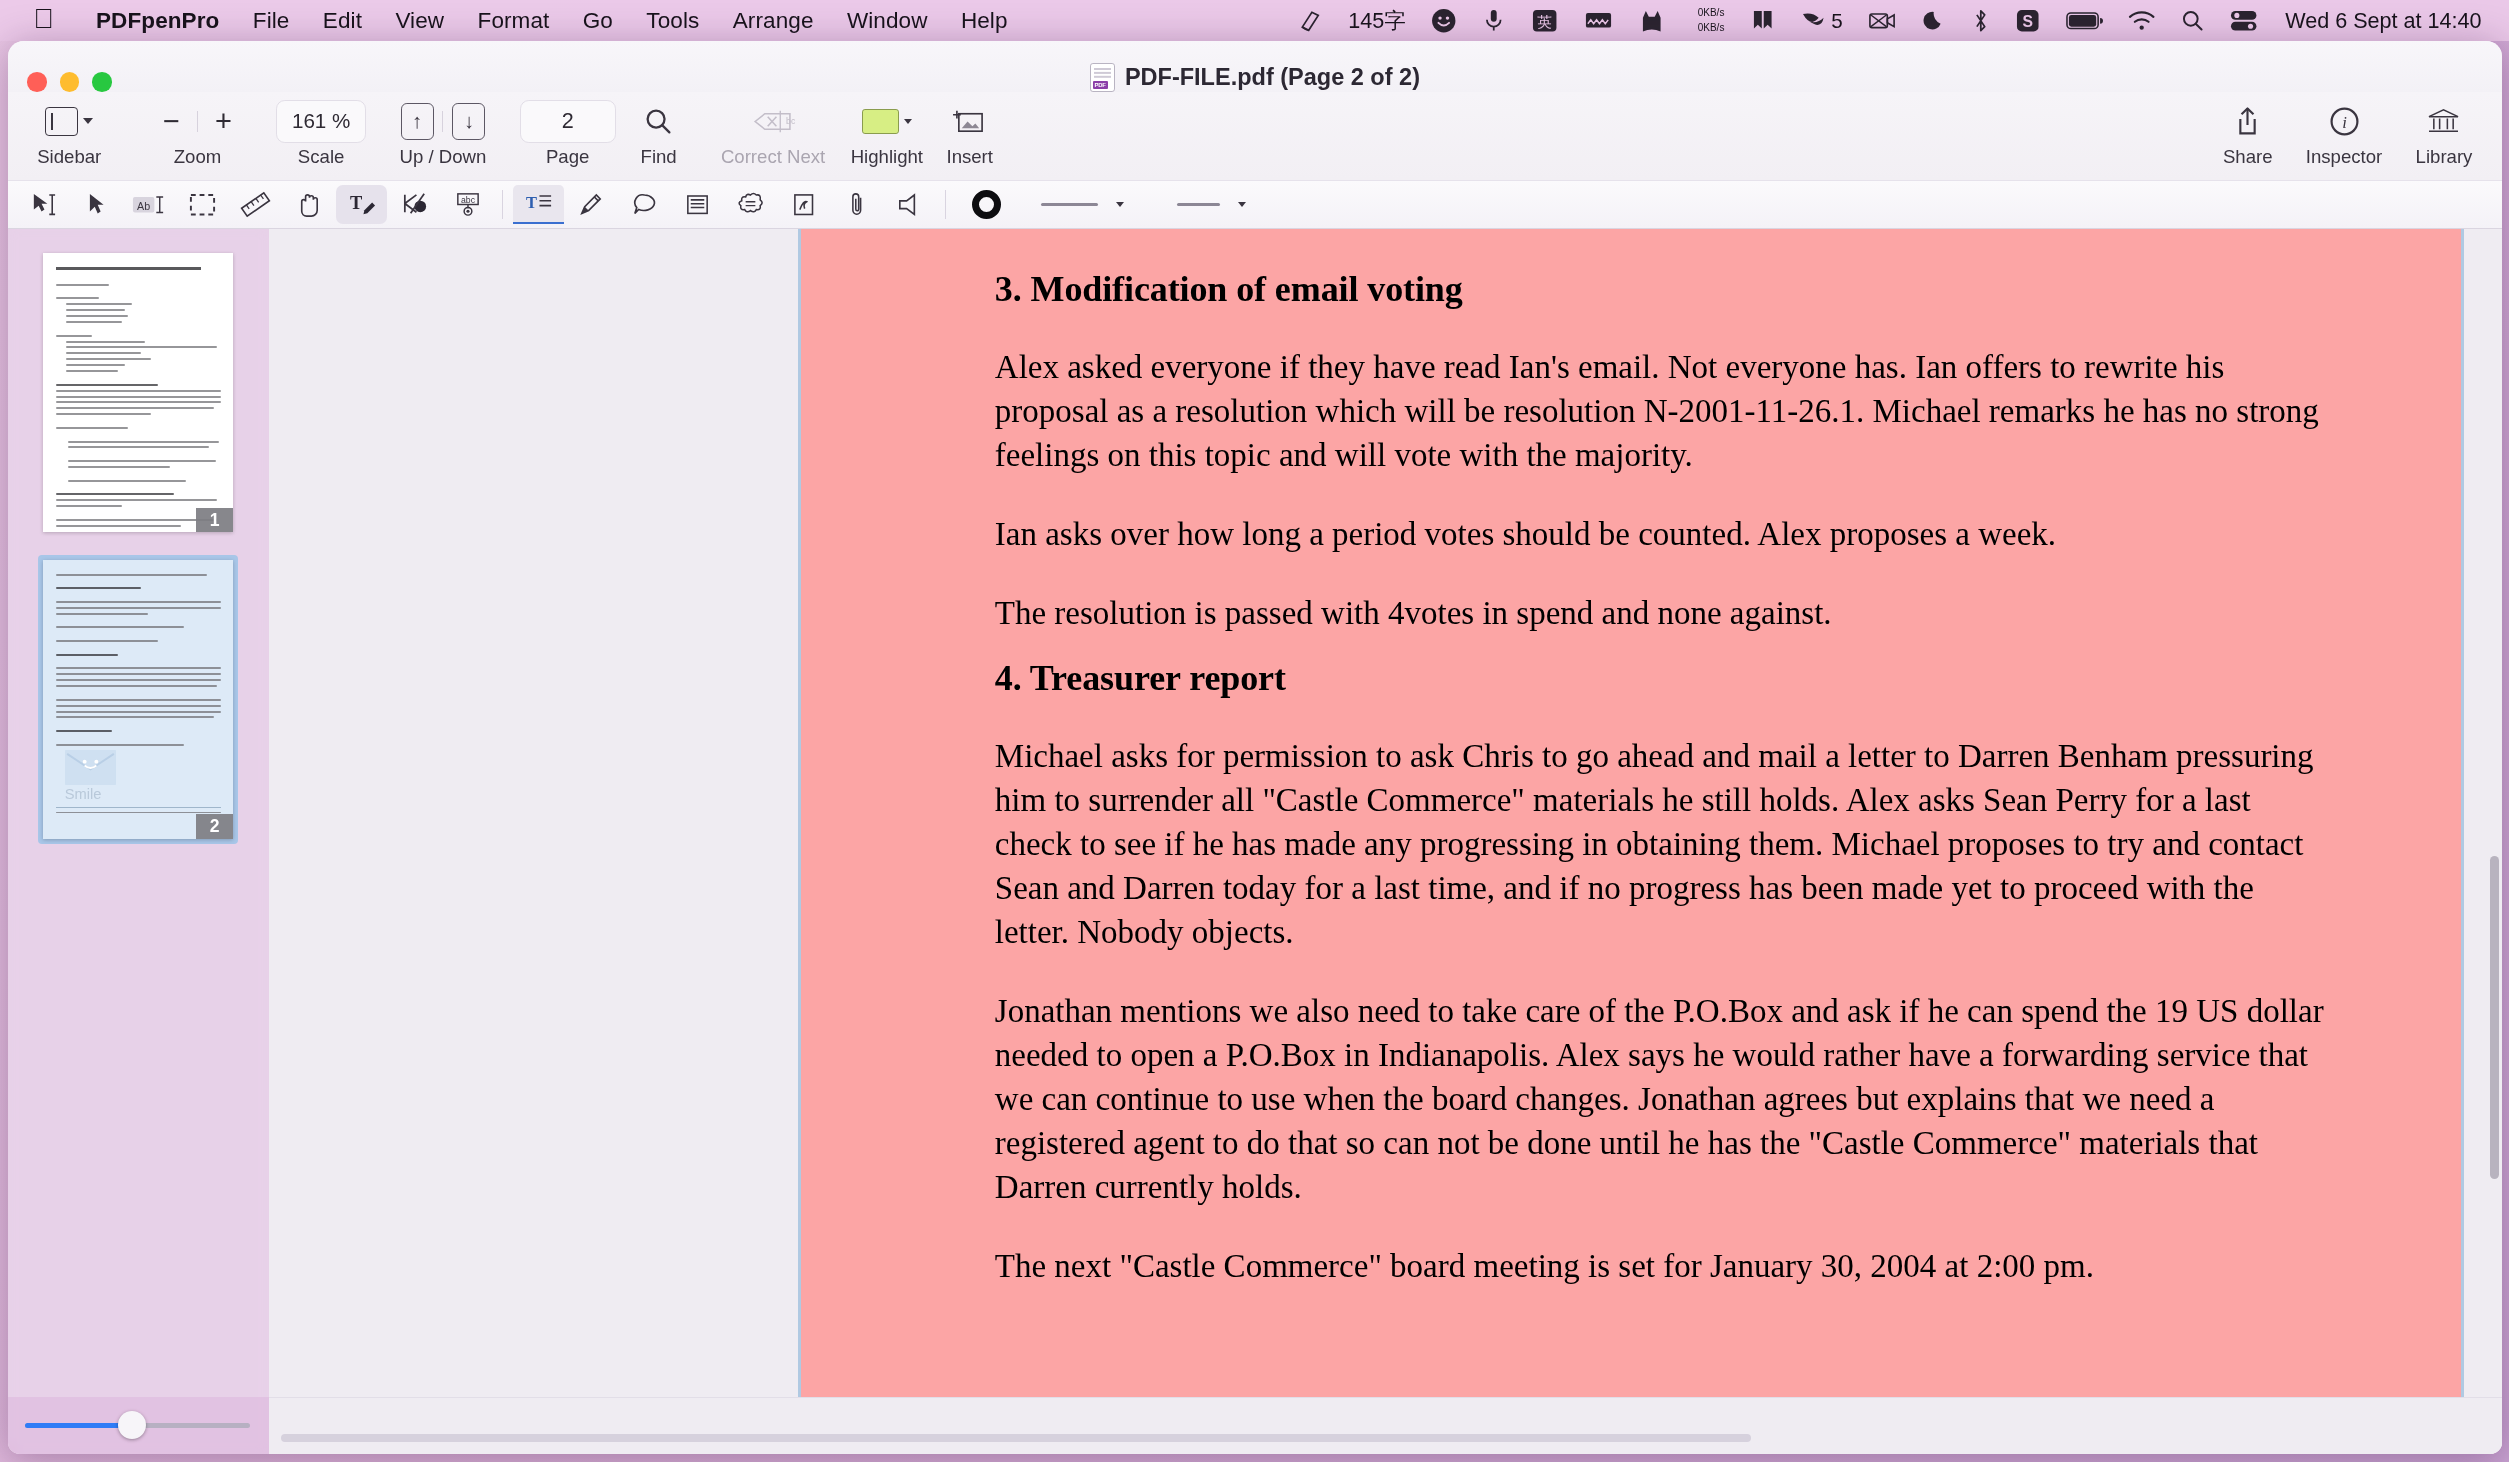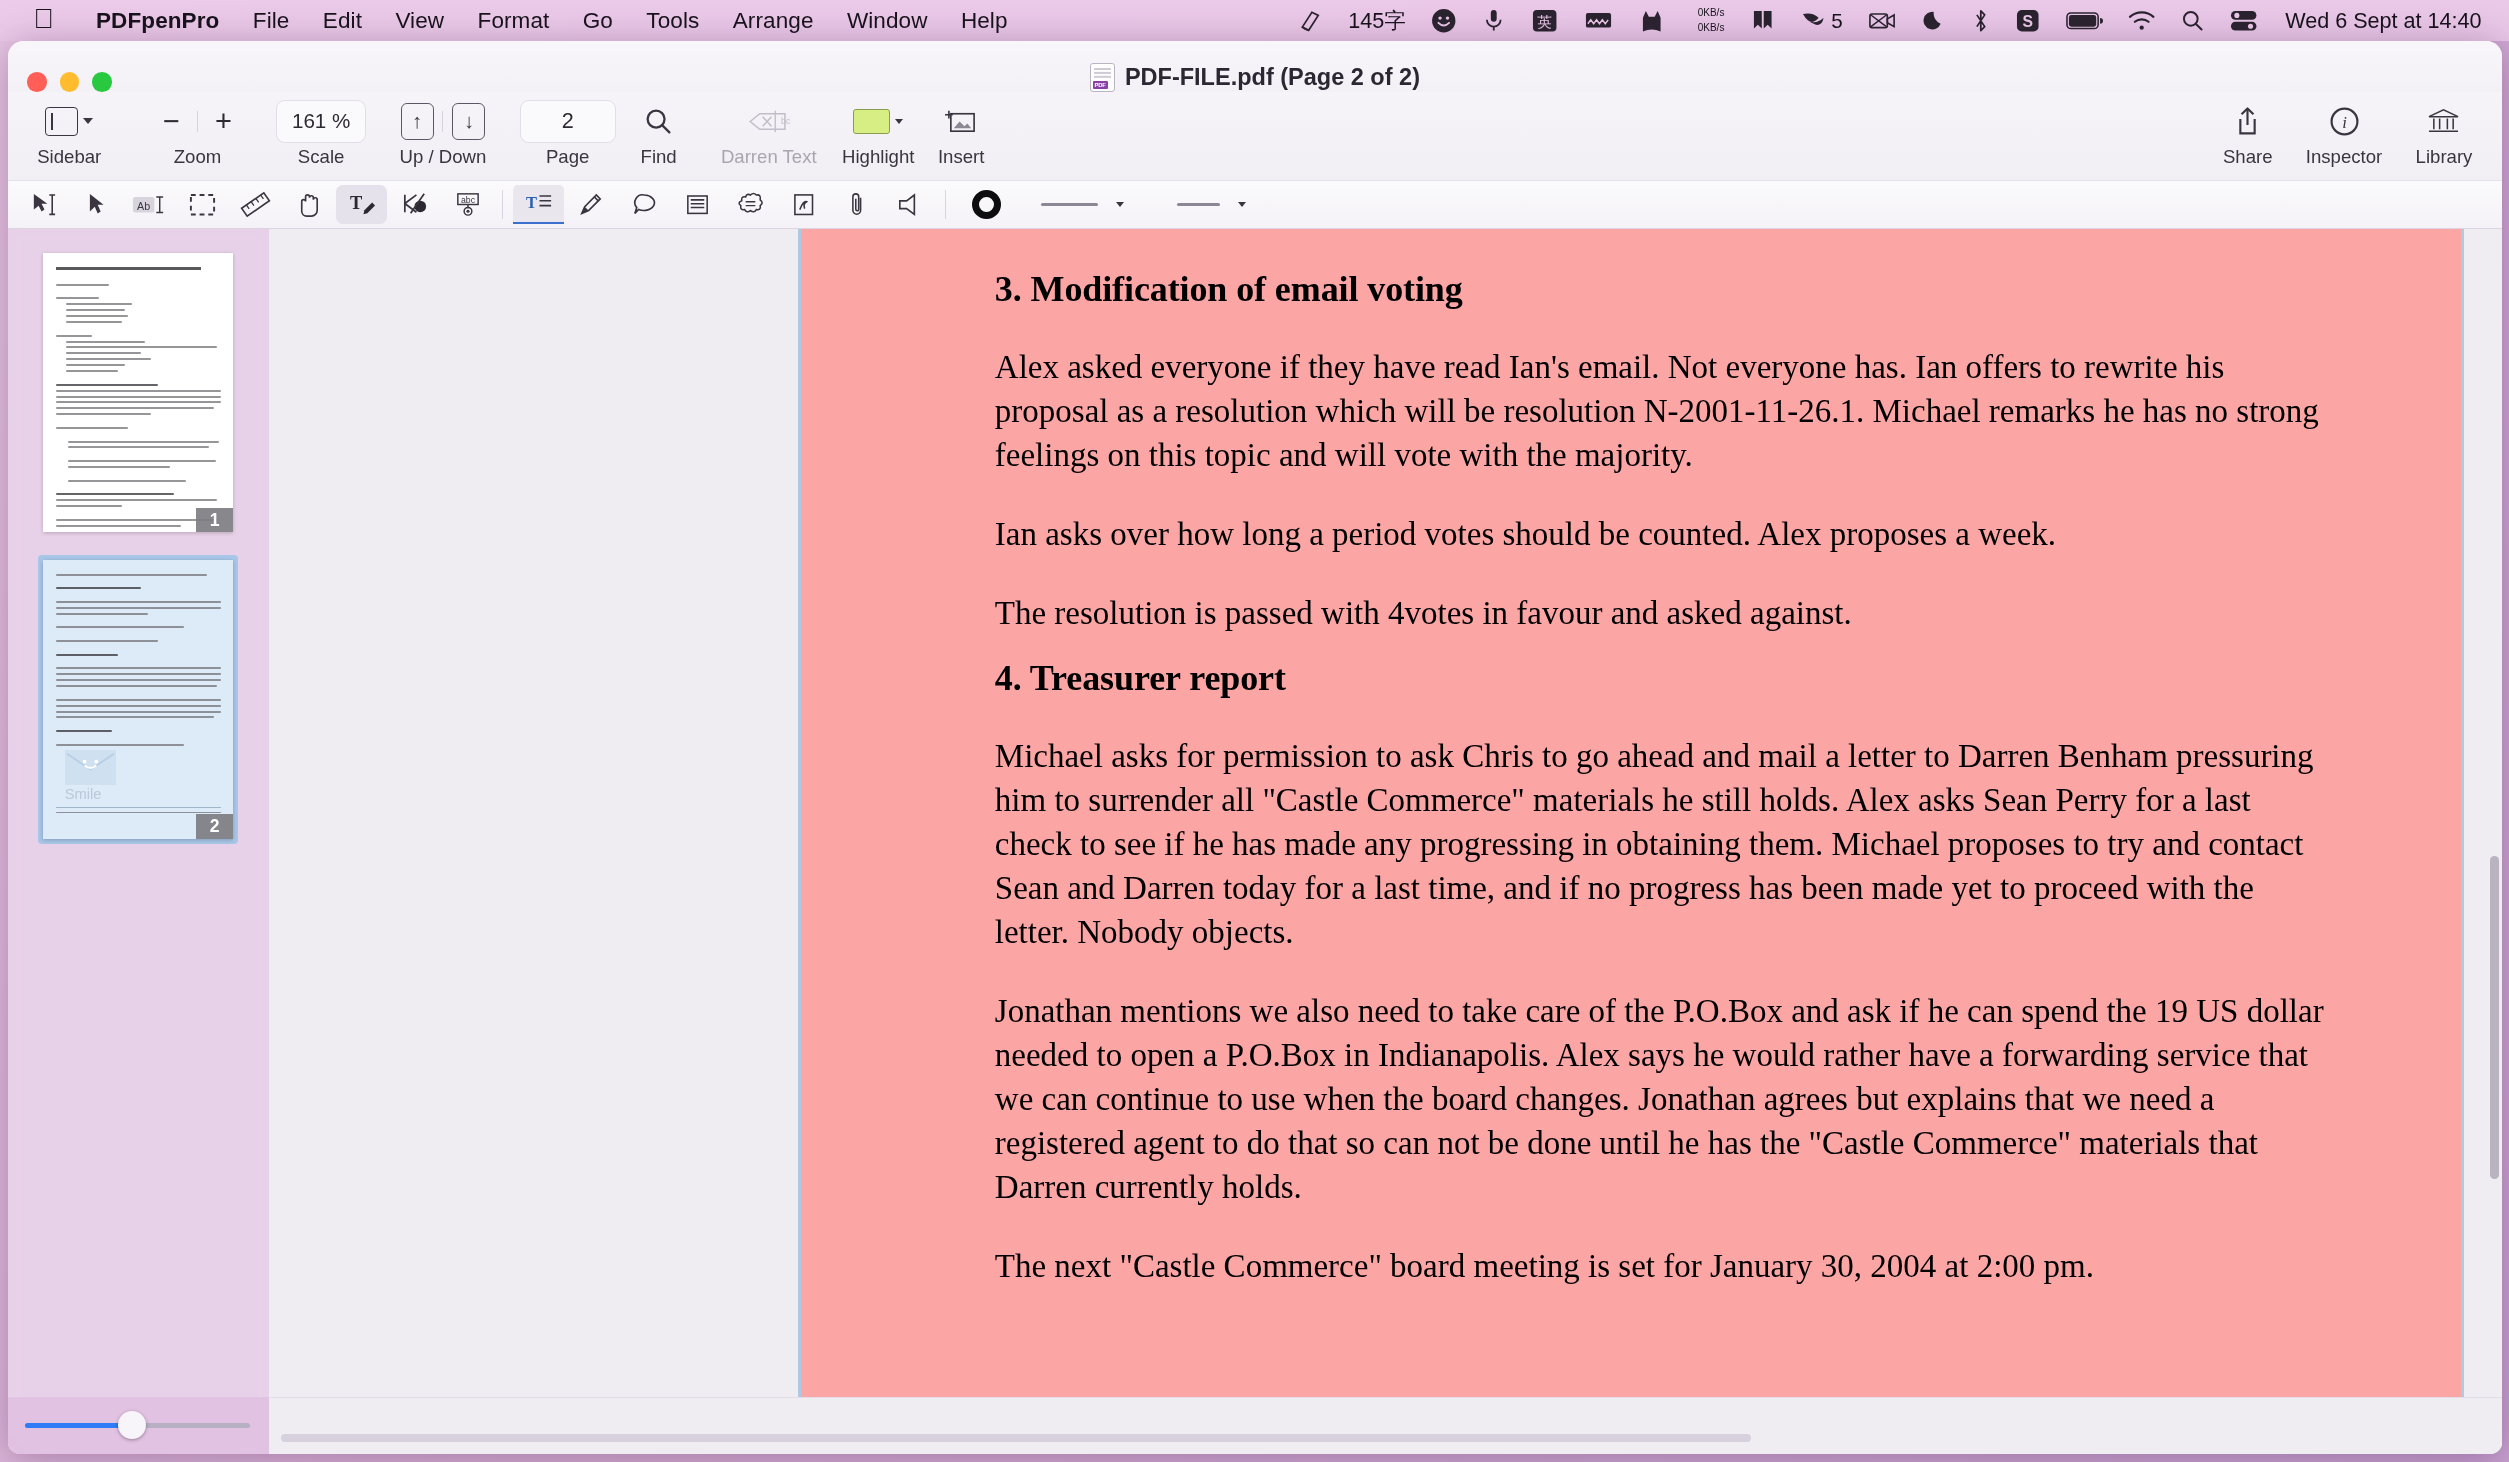--- a/index.html
+++ b/index.html
@@ -593,21 +593,21 @@
           <div class="tb-btn">
             <svg width="45" height="29" viewBox="0 0 46 30">
               <path d="M4 15 L14 7 L40 7 L40 23 L14 23 Z" fill="none" stroke="#c3bec9" stroke-width="1.6"></path>
               <line x1="17" y1="10" x2="26" y2="20" stroke="#c3bec9" stroke-width="1.6"></line>
               <line x1="26" y1="10" x2="17" y2="20" stroke="#c3bec9" stroke-width="1.6"></line>
               <line x1="30" y1="4" x2="30" y2="26" stroke="#c3bec9" stroke-width="1.4"></line>
               <text x="36" y="18" font-size="9" fill="#c3bec9" font-family="Liberation Sans">bc</text>
             </svg>
           </div>
         </div>
-        <div class="tb-label dim">Darren Text</div>
+        <div class="tb-label dim">Correct Next</div>
       </div>
 
       <div style="width:17.6px"></div>
 
       <div class="tb-group">
         <div class="tb-row">
           <div class="tb-btn">
             <span class="hl-swatch"></span>
             <span class="chev sm"></span>
           </div>
@@ -913,21 +913,21 @@
           </div>
         </div>
       </div>
 
       <div id="canvas-area">
         <div id="page-doc">
           <div class="doc-body">
             <div class="doc-h">3. Modification of email voting</div>
             <div class="doc-p">Alex asked everyone if they have read Ian's email. Not everyone has. Ian offers to rewrite his proposal as a resolution which will be resolution N-2001-11-26.1. Michael remarks he has no strong feelings on this topic and will vote with the majority.</div>
             <div class="doc-p">Ian asks over how long a period votes should be counted. Alex proposes a week.</div>
-            <div class="doc-p">The resolution is passed with 4votes in favour and asked against.</div>
+            <div class="doc-p">The resolution is passed with 4votes in spend and none against.</div>
             <div class="doc-h" style="">4. Treasurer report</div>
             <div class="doc-p">Michael asks for permission to ask Chris to go ahead and mail a letter to Darren Benham pressuring him to surrender all "Castle Commerce" materials he still holds. Alex asks Sean Perry for a last check to see if he has made any progressing in obtaining them. Michael proposes to try and contact Sean and Darren today for a last time, and if no progress has been made yet to proceed with the letter. Nobody objects.</div>
             <div class="doc-p">Jonathan mentions we also need to take care of the P.O.Box and ask if he can spend the 19 US dollar needed to open a P.O.Box in Indianapolis. Alex says he would rather have a forwarding service that we can continue to use when the board changes. Jonathan agrees but explains that we need a registered agent to do that so can not be done until he has the "Castle Commerce" materials that Darren currently holds.</div>
             <div class="doc-p">The next "Castle Commerce" board meeting is set for January 30, 2004 at 2:00 pm.</div>
           </div>
         </div>
         <div id="vscroll"></div>
       </div>
     </div>
 

